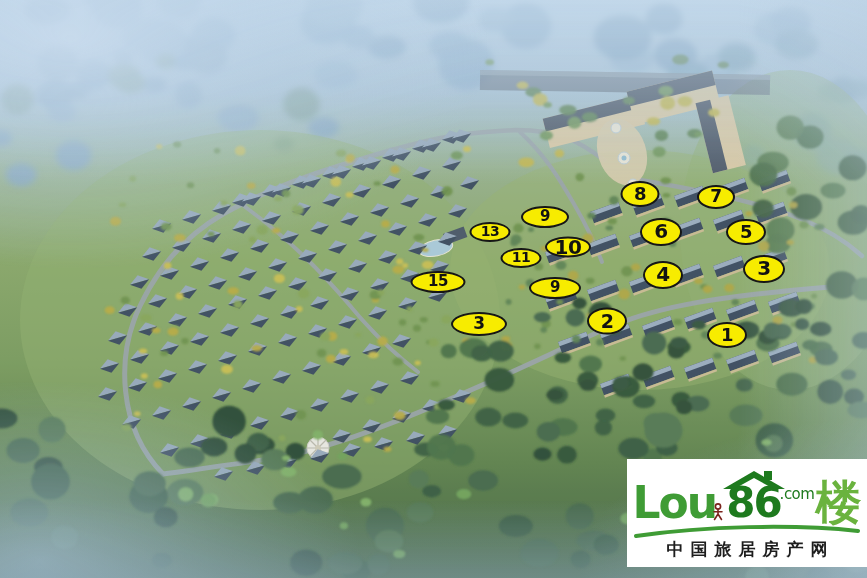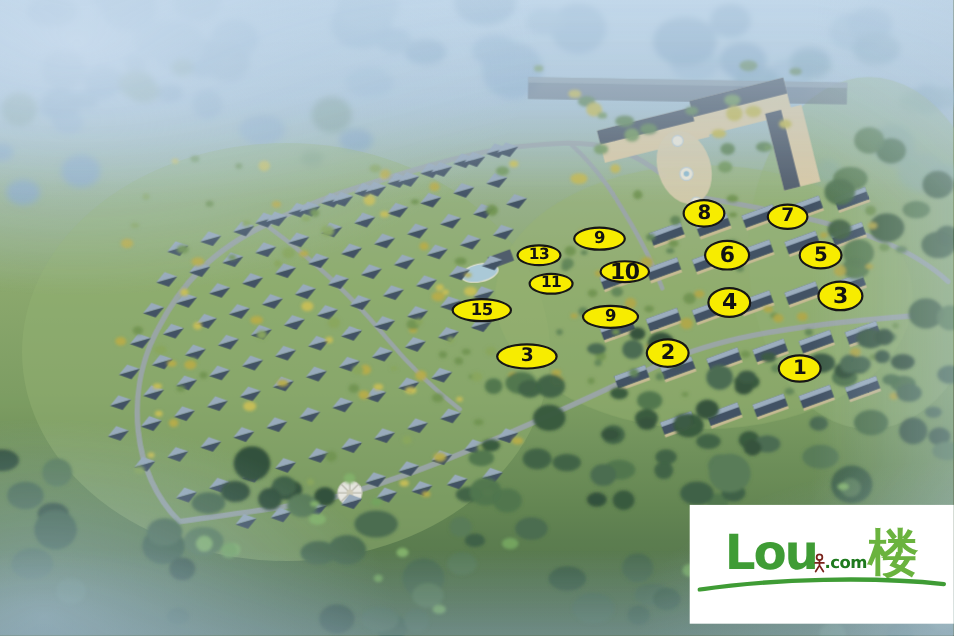--- a/index.html
+++ b/index.html
@@ -18,22 +18,22 @@
   #logo{position:absolute;left:627px;top:459px;width:240px;height:108px;background:#ffffff;
         display:flex;flex-direction:column;align-items:center;justify-content:flex-start;}
   .logo-row{display:flex;align-items:flex-end;height:56px;margin-top:8px;}
   .lou{font-weight:800;font-size:44px;line-height:0.92;color:var(--logo-green,#3f9c35);
        letter-spacing:-2px;}
   .person-icon{margin:0 0 2px -4px;}
   .n86-wrap{position:relative;display:inline-block;margin-left:2px;}
   .n86-roof{position:absolute;top:-15px;left:-3px;}
   .n86{font-weight:800;font-size:42px;line-height:0.92;color:var(--logo-dark,#1e7a1e);
        letter-spacing:-2px;}
-  .dotcom{font-weight:700;font-size:15px;color:var(--logo-dark,#1e7a1e);
-          margin:0 0 3px -1px;letter-spacing:-0.5px;}
+  .dotcom{font-weight:400;font-size:15px;color:var(--logo-dark,#1e7a1e);
+          margin:0 0 20px -1px;letter-spacing:-0.5px;}
   .cn{font-weight:800;font-size:46px;line-height:0.9;color:var(--logo-light,#6ab33e);
       margin-left:1px;}
   .swoosh{margin-top:1px;}
   .tagline{margin-top:0px;font-size:17px;font-weight:700;color:#1d1d1d;
            letter-spacing:7px;padding-left:7px;white-space:nowrap;}
 </style>
 </head>
 <body>
 
 <div id="stage">
@@ -719,21 +719,21 @@
     </div>
       <div class="marker" style="left: 640px; top: 194px; width: 39px; height: 26px; font-size: 18px; color: rgb(18, 18, 18);">
       <span>8</span>
     </div>
       <div class="marker" style="left: 555px; top: 288px; width: 52px; height: 22px; font-size: 15px; color: rgb(18, 18, 18);">
       <span>9</span>
     </div>
       <div class="marker" style="left: 568px; top: 247px; width: 46px; height: 21px; font-size: 20px; color: rgb(18, 18, 18);">
       <span>10</span>
     </div>
-      <div class="marker" style="left: 501px; top: 258px; width: 41px; height: 20px; font-size: 14px; color: rgb(18, 18, 18);">
+      <div class="marker" style="left: 521px; top: 258px; width: 41px; height: 20px; font-size: 14px; color: rgb(18, 18, 18);">
       <span>11</span>
     </div>
       <div class="marker" style="left: 545px; top: 217px; width: 48px; height: 22px; font-size: 15px; color: rgb(18, 18, 18);">
       <span>9</span>
     </div>
       <div class="marker" style="left: 490px; top: 232px; width: 41px; height: 20px; font-size: 14px; color: rgb(18, 18, 18);">
       <span>13</span>
     </div>
       <div class="marker" style="left: 479px; top: 324px; width: 56px; height: 24px; font-size: 17px; color: rgb(18, 18, 18);">
       <span>3</span>
@@ -743,20 +743,28 @@
     </div>
     </div>
 
   <div id="logo">
     <div class="logo-row">
       <span class="lou">Lou</span>
       <svg class="person-icon" width="12" height="18" viewBox="0 0 12 18">
         <circle cx="6" cy="3.5" r="2.6" fill="none" stroke="#7a241c" stroke-width="1.6"></circle>
         <path d="M6,6.5 V11 M6,11 L2.5,16.5 M6,11 L9.5,16.5 M2,8.8 H10" fill="none" stroke="#7a241c" stroke-width="1.6" stroke-linecap="round"></path>
       </svg>
+      <span class="n86-wrap">
+        <svg class="n86-roof" width="62" height="20" viewBox="0 0 62 20">
+          <path d="M0,20 L31,2 L62,20 L51,20 L31,9 L11,20 Z" fill="#1e7a1e"></path>
+          <rect x="41" y="2" width="8" height="9" fill="#1e7a1e"></rect>
+        </svg>
+        <span class="n86">86</span>
+      </span>
       <span class="dotcom">.com</span>
       <span class="cn">楼</span>
     </div>
     <svg class="swoosh" width="226" height="14" viewBox="0 0 226 14">
       <path d="M2,12 C70,2 160,0 224,7" fill="none" stroke="#3f9c35" stroke-width="4" stroke-linecap="round"></path>
     </svg>
+    <div class="tagline">中国旅居房产网</div>
   </div>
 </div>
 
 </body></html>

